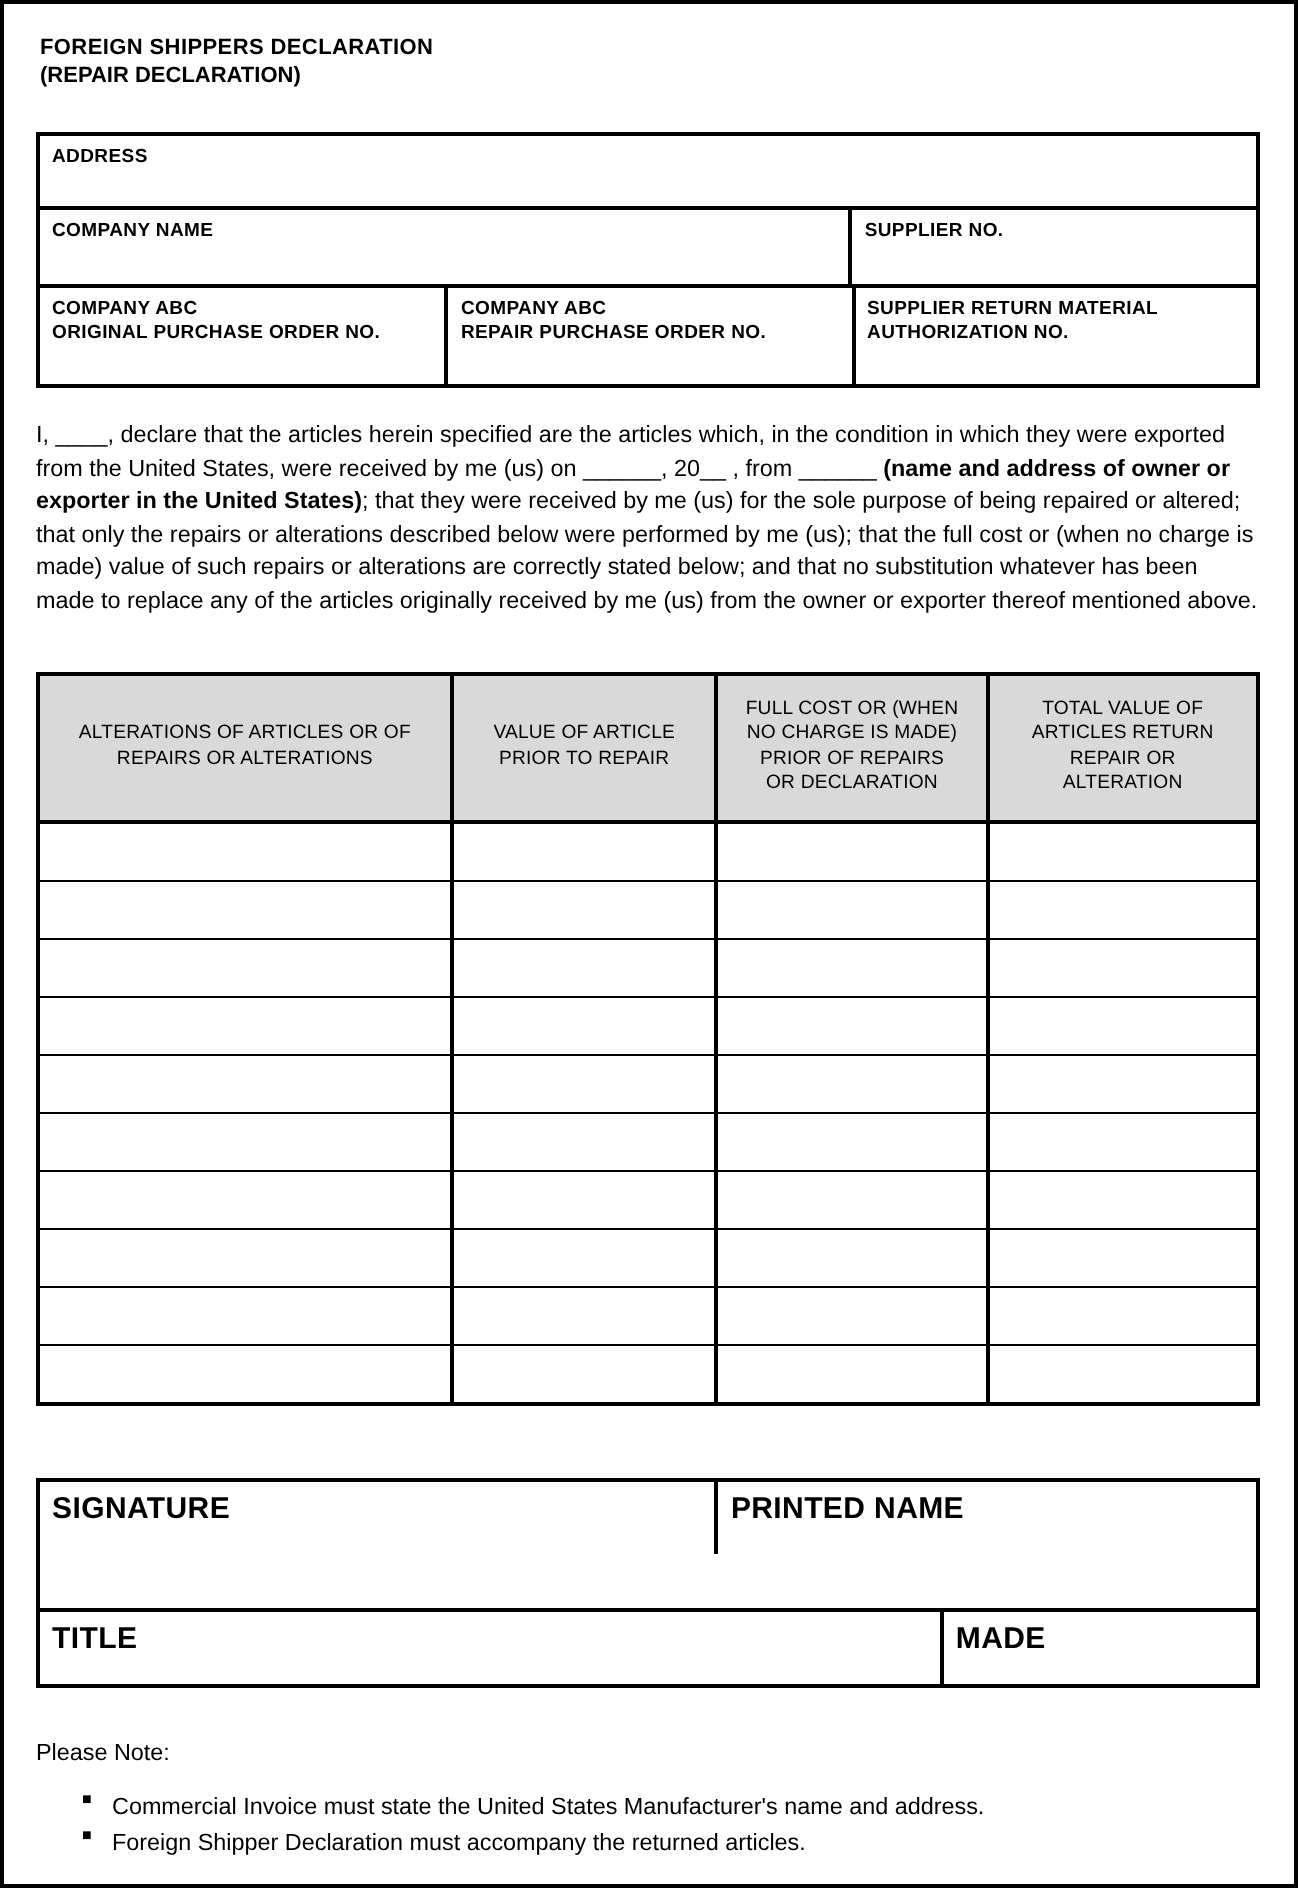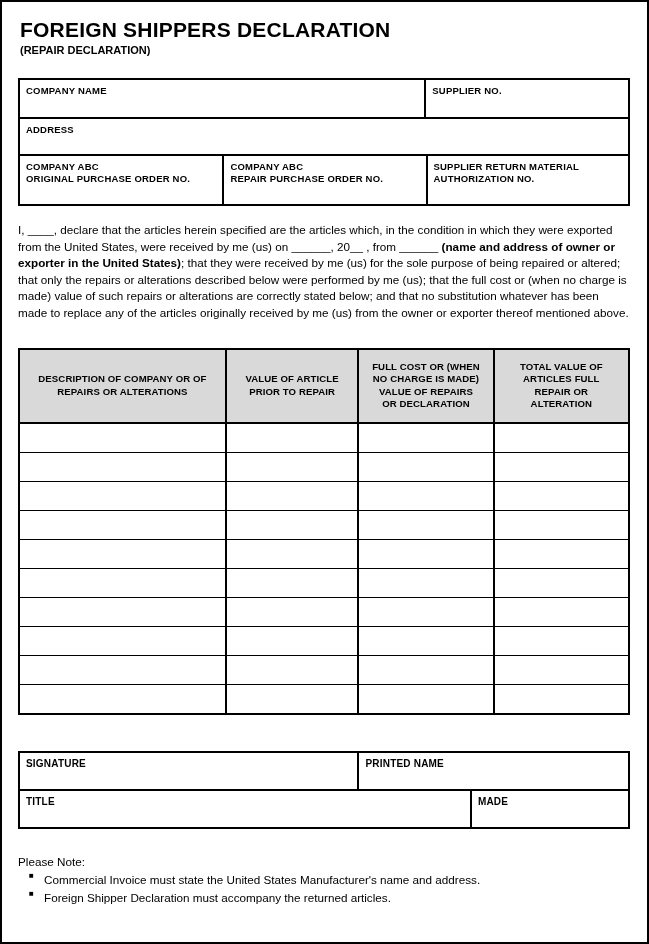--- a/index.html
+++ b/index.html
@@ -14,21 +14,21 @@
   .page {
     position: relative;
     width: 649px;
     height: 944px;
     box-sizing: border-box;
     background: #ffffff;
     border: 2px solid #000000;
     padding: 12px 16px 10px 16px;
   }
   .title {
-    font-size: 21px;
+    font-size: 11px;
     font-weight: bold;
     letter-spacing: 0.2px;
     margin: 4px 0 2px 2px;
   }
   .subtitle {
     font-size: 11px;
     font-weight: bold;
     margin: 0 0 0 2px;
   }
 
@@ -78,21 +78,21 @@
   .main-table {
     margin-top: 26px;
     width: 612px;
     border-collapse: collapse;
     table-layout: fixed;
   }
   .main-table th {
     border: 2px solid #000000;
     background: #d9d9d9;
     font-size: 9.6px;
-    font-weight: bold;
+    font-weight: normal;
     line-height: 1.3;
     text-align: center;
     padding: 8px 4px;
     height: 56px;
     vertical-align: middle;
     letter-spacing: 0.1px;
   }
   .main-table td {
     border: 1px solid #000000;
     border-left: 2px solid #000000;
@@ -114,25 +114,26 @@
     border: 2px solid #000000;
     width: 612px;
     box-sizing: border-box;
   }
   .sig-row {
     display: flex;
     width: 100%;
   }
   .sig-row + .sig-row {
     border-top: 2px solid #000000;
+    margin-top: 27px;
   }
   .sig-cell {
     box-sizing: border-box;
     padding: 5px 6px 16px 6px;
-    font-size: 10px;
+    font-size: 15px;
     font-weight: bold;
     letter-spacing: 0.2px;
     height: 36px;
   }
   .sig-cell + .sig-cell {
     border-left: 2px solid #000000;
   }
   .w-sig { width: 55.5%; }
   .w-printed { width: 44.5%; }
   .w-title { width: 74%; }
@@ -141,21 +142,21 @@
   
   .notes {
     margin-top: 26px;
     width: 612px;
   }
   .notes-title {
     font-size: 11.7px;
     margin-bottom: 3px;
   }
   .notes ul {
-    margin: 0;
+    margin: 12px;
     padding-left: 26px;
     list-style: none;
   }
   .notes li {
     font-size: 11.7px;
     line-height: 1.6;
     position: relative;
   }
   .notes li::before {
     content: "\25A0";
@@ -168,30 +169,30 @@
 </head>
 <body>
 
 <div class="page">
 
   <div class="title">FOREIGN SHIPPERS DECLARATION</div>
   <div class="subtitle">(REPAIR DECLARATION)</div>
 
   <div class="top-block">
     <div class="tb-row">
+      <div class="tb-cell h-address">
+        <span>ADDRESS</span>
+      </div>
+    </div>
+    <div class="tb-row">
       <div class="tb-cell h-company">
         <span>COMPANY NAME</span>
       </div>
       <div class="tb-cell h-supplier">
         <span>SUPPLIER NO.</span>
-      </div>
-    </div>
-    <div class="tb-row">
-      <div class="tb-cell h-address">
-        <span>ADDRESS</span>
       </div>
     </div>
     <div class="tb-row">
       <div class="tb-cell h-third">
         <div>COMPANY ABC</div>
         <div>ORIGINAL PURCHASE ORDER NO.</div>
       </div>
       <div class="tb-cell h-third-b">
         <div>COMPANY ABC</div>
         <div>REPAIR PURCHASE ORDER NO.</div>
@@ -202,36 +203,36 @@
       </div>
     </div>
   </div>
 
   <p class="declaration"><span>I, ____, declare that the articles herein specified are the articles which, in the condition in which they were exported from the United States, were received by me (us) on ______, 20__ , from ______ </span><b>(name and address of owner or exporter in the United States)</b><span>; that they were received by me (us) for the sole purpose of being repaired or altered; that only the repairs or alterations described below were performed by me (us); that the full cost or (when no charge is made) value of such repairs or alterations are correctly stated below; and that no substitution whatever has been made to replace any of the articles originally received by me (us) from the owner or exporter thereof mentioned above.</span></p>
 
   <table class="main-table">
     <thead>
       <tr>
         <th class="col-desc">
-          <div>DESCRIPTION OF COMPANY OR OF</div>
+          <div>ALTERATIONS OF ARTICLES OR OF</div>
           <div>REPAIRS OR ALTERATIONS</div>
         </th>
         <th class="col-value">
           <div>VALUE OF ARTICLE</div>
           <div>PRIOR TO REPAIR</div>
         </th>
         <th class="col-cost">
           <div>FULL COST OR (WHEN</div>
           <div>NO CHARGE IS MADE)</div>
-          <div>VALUE OF REPAIRS</div>
+          <div>PRIOR OF REPAIRS</div>
           <div>OR DECLARATION</div>
         </th>
         <th class="col-total">
           <div>TOTAL VALUE OF</div>
-          <div>ARTICLES FULL</div>
+          <div>ARTICLES RETURN</div>
           <div>REPAIR OR</div>
           <div>ALTERATION</div>
         </th>
       </tr>
     </thead>
     <tbody id="articles-body">
         <tr>
           <td class="col-desc"></td>
           <td class="col-value"></td>
           <td class="col-cost"></td>

